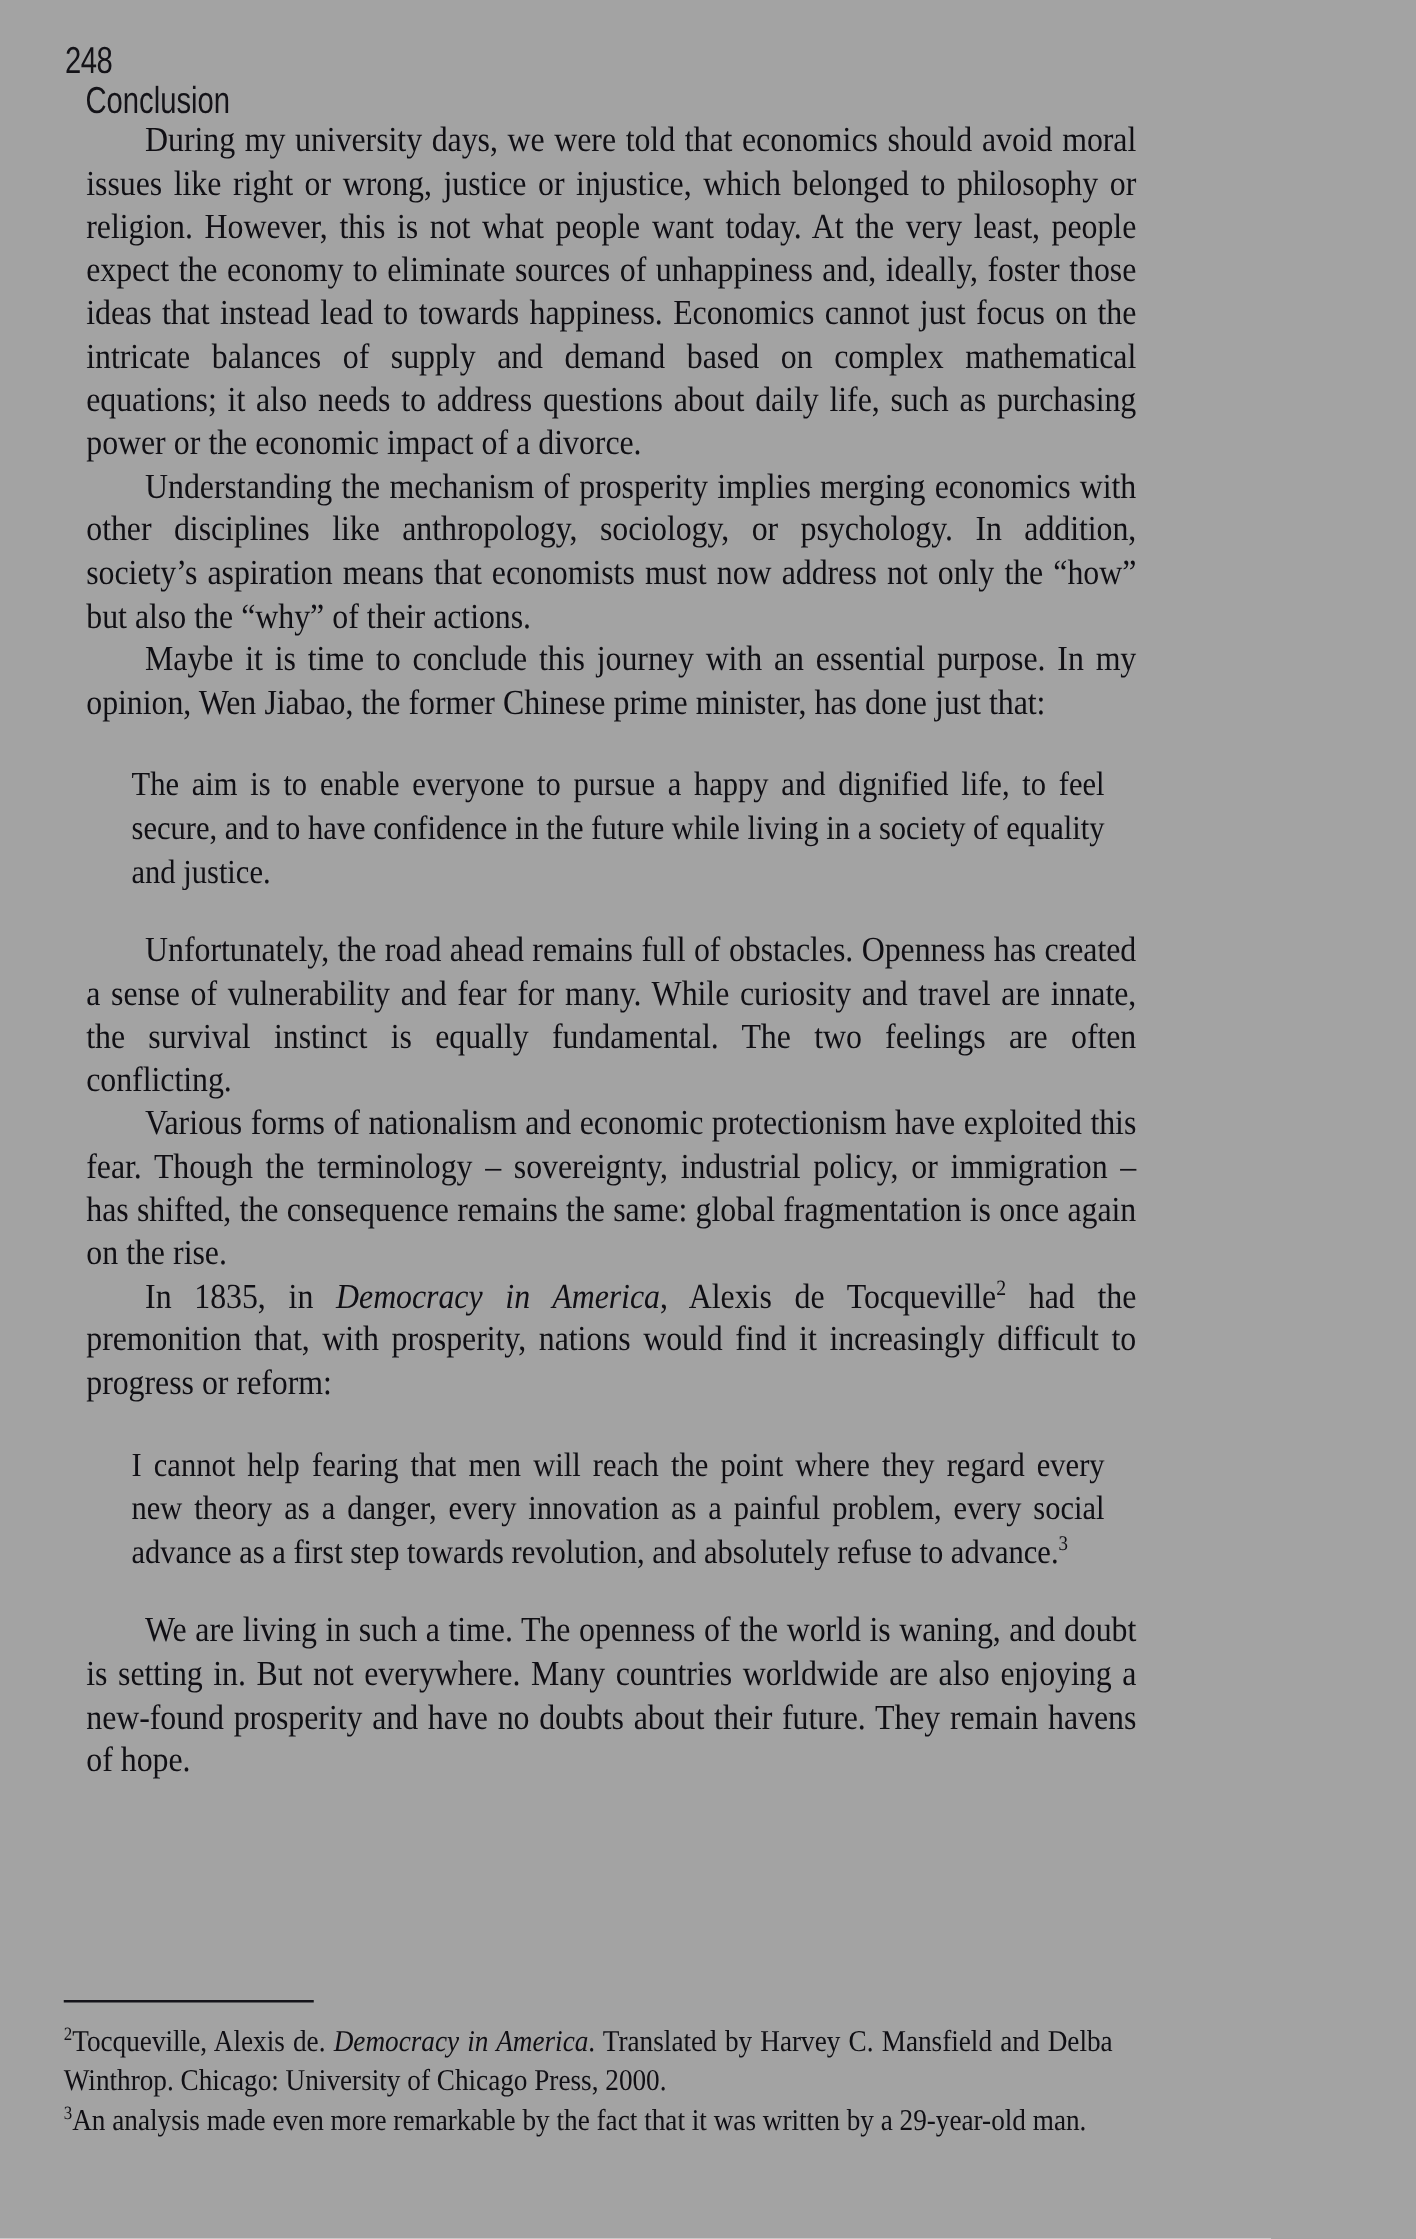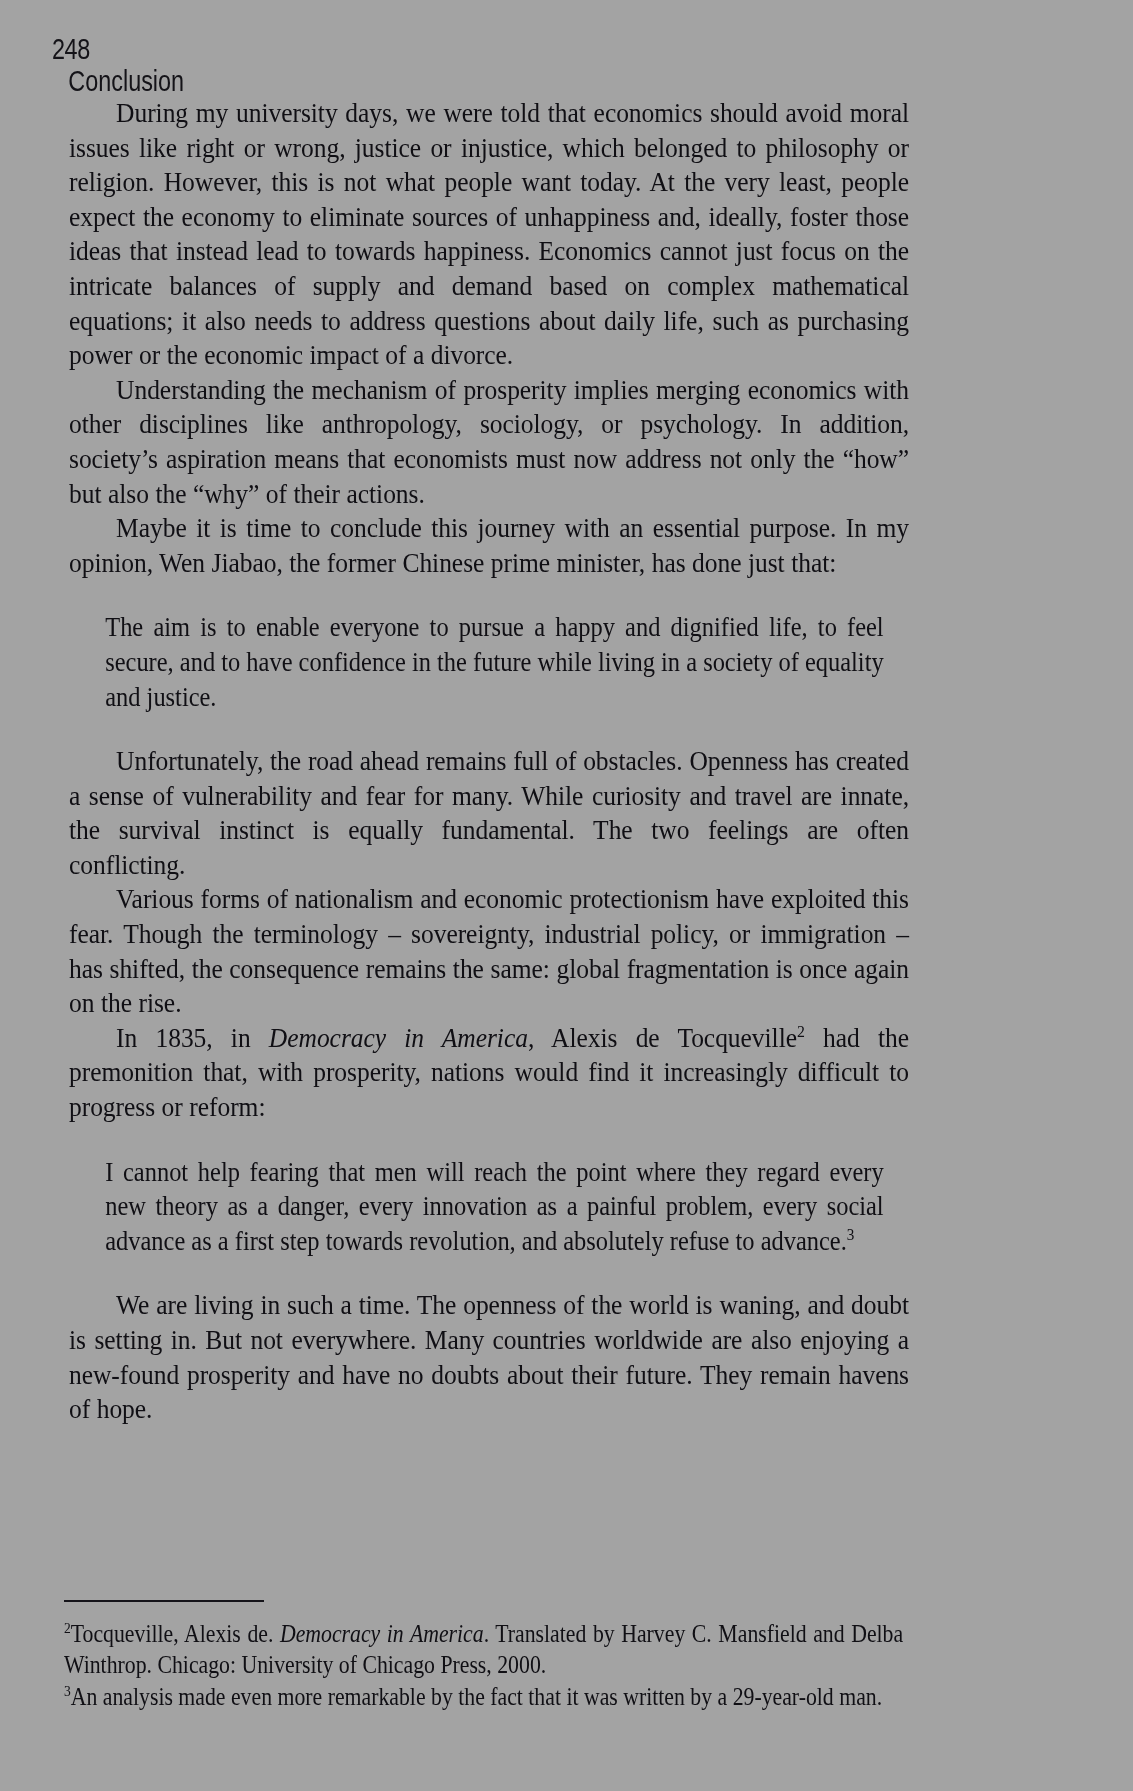--- a/index.html
+++ b/index.html
@@ -104,21 +104,21 @@
   .it { font-style: italic; }
   sup {
     font-size: 0.62em;
     vertical-align: super;
     line-height: 0;
   }
 
   
   .footnotes {
     position: absolute;
-    left: 64px;
+    left: 51px;
     top: 1600px;
     width: 840px;
   }
   .fn-rule {
     width: 200px;
     height: 0;
     border-top: 2px solid #15141a;
     margin: 0 0 16px 0;
   }
   .footnote {

